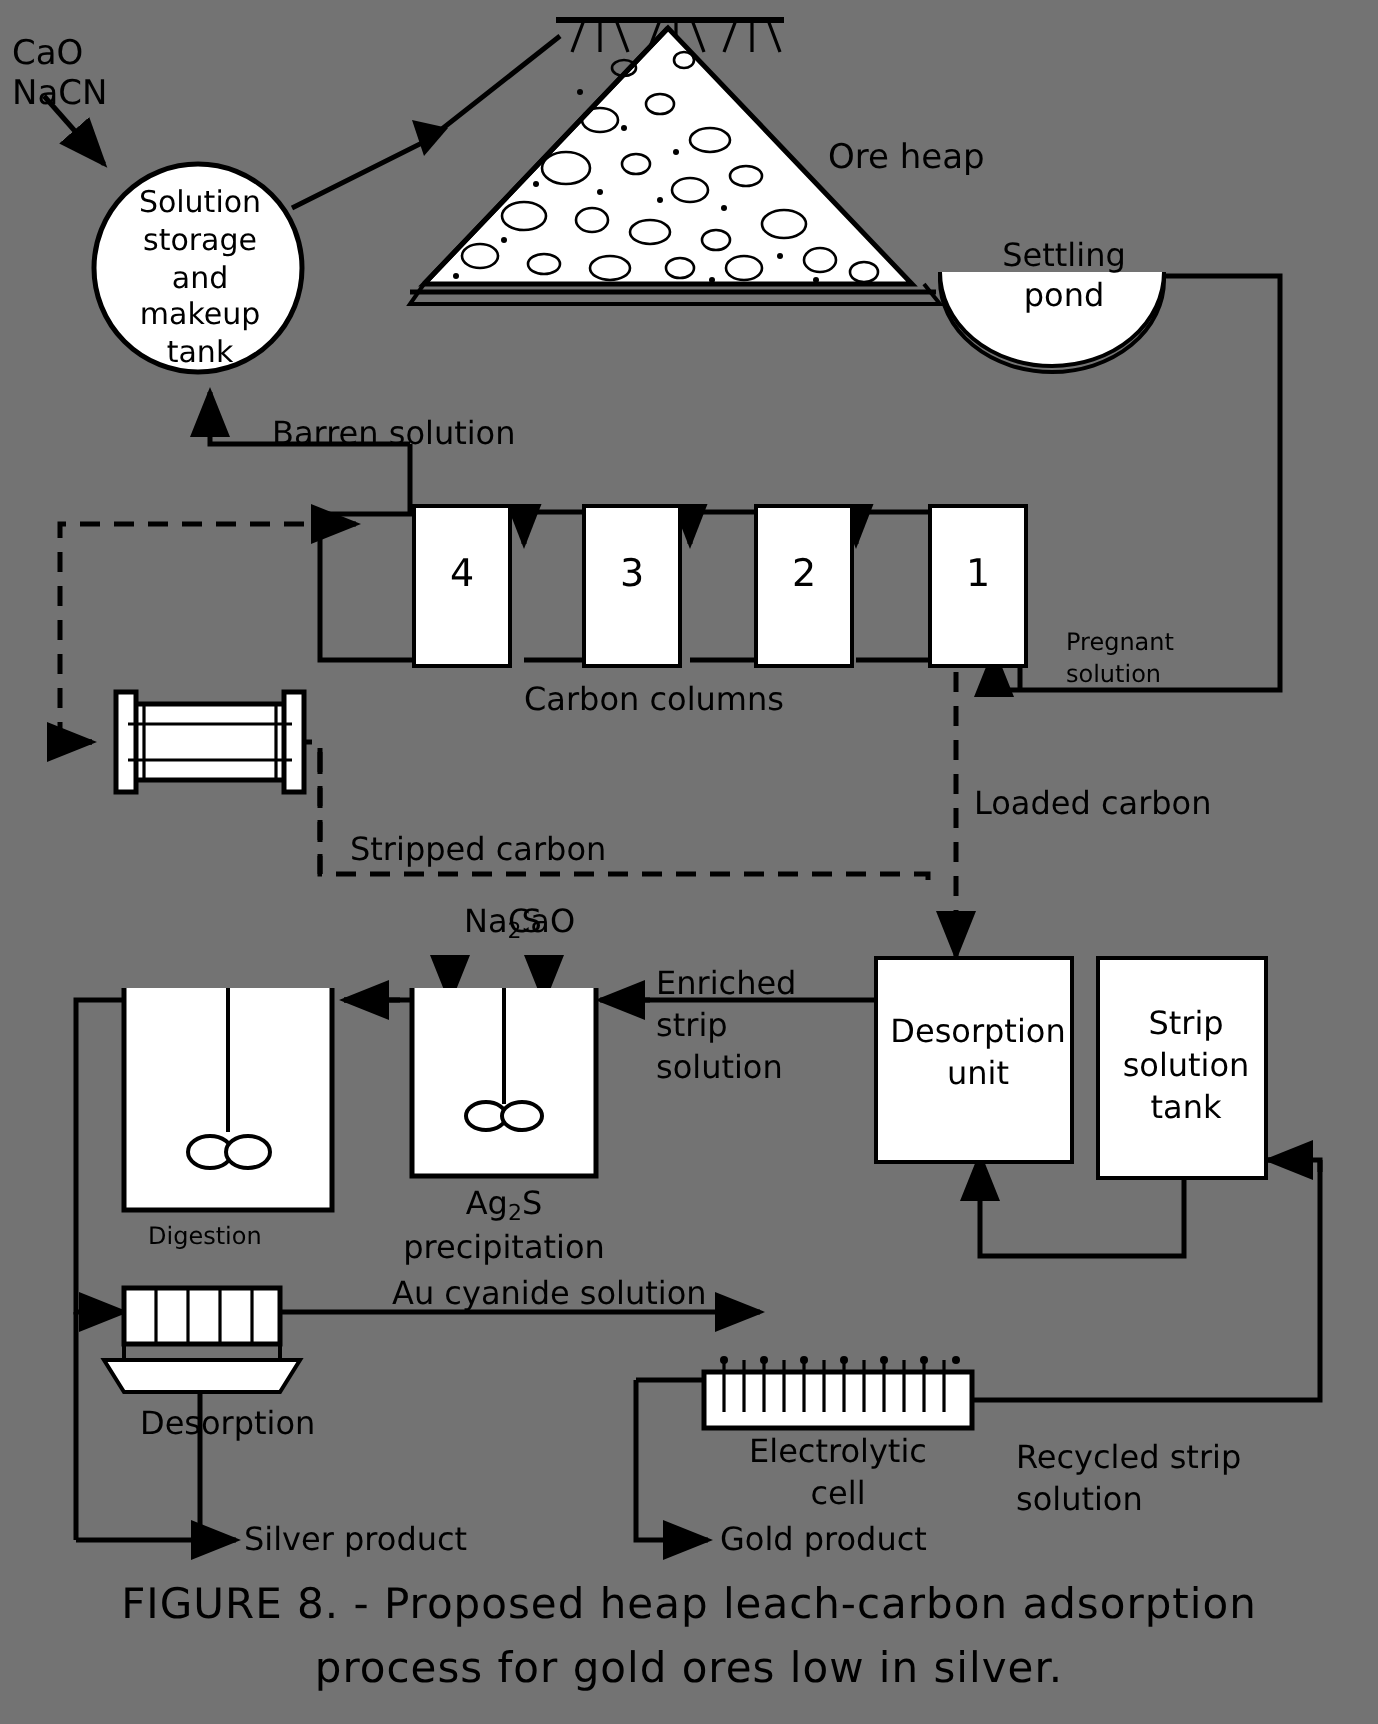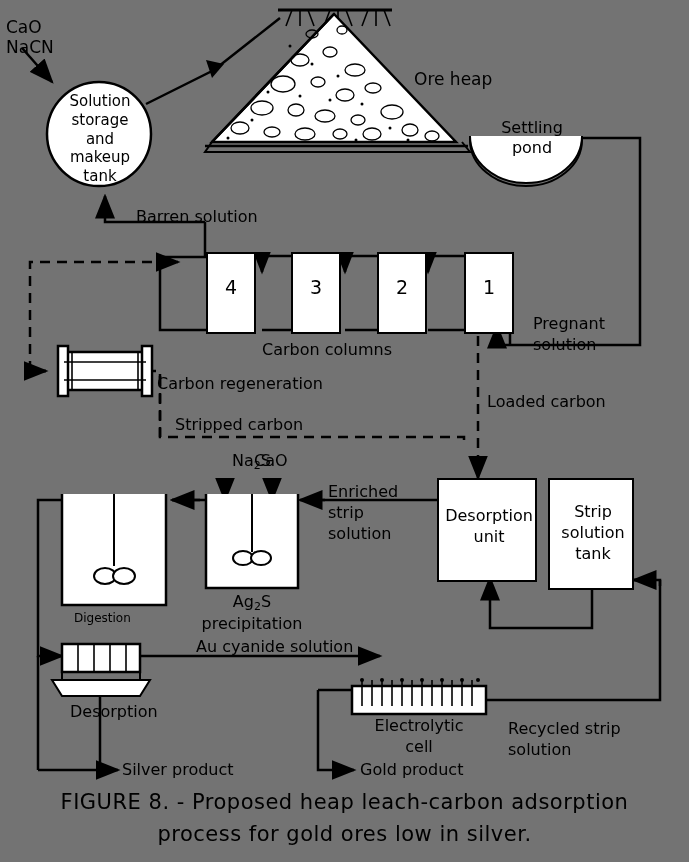--- a/index.html
+++ b/index.html
@@ -336,24 +336,23 @@
     <div class="colnum">2</div>
   </div>
   <div class="box" style="left:464px; top:252px; width:50px; height:82px;">
     <div class="colnum">1</div>
   </div>
 
   <div class="lbl" style="left:262px; top:341px; font-size:16px;">Carbon columns</div>
 
   <div class="lbl" style="left:108px; top:208px; font-size:16px;margin-left:28px;">Barren solution</div>
 
-  <div class="lbl" style="left:533px; top:314px; font-size:16px; line-height:1.3;">Pregnant
+  <div class="lbl" style="left:533px; top:314px; font-size:12px; line-height:1.3;">Pregnant
 solution</div>
 
-  <div class="lbl" style="left:157px; top:375px; font-size:16px;">Carbon regeneration</div>
 
   <div class="lbl" style="left:487px; top:393px; font-size:16px;">Loaded carbon</div>
 
   <div class="lbl" style="left:175px; top:416px; font-size:16px;">Stripped carbon</div>
 
   <div class="lbl" style="left:184px; top:452px; font-size:16px;margin-left:48px;">Na<span style="font-size:11px; vertical-align:-3px;">2</span>S</div>
   <div class="lbl" style="left:254px; top:452px; font-size:16px;">CaO</div>
 
   <div class="box" style="left:437px; top:478px; width:100px; height:104px;">
     <div class="lbl center-text" style="left:0; top:26px; width:100px; font-size:16px; line-height:1.3;">Desorption

